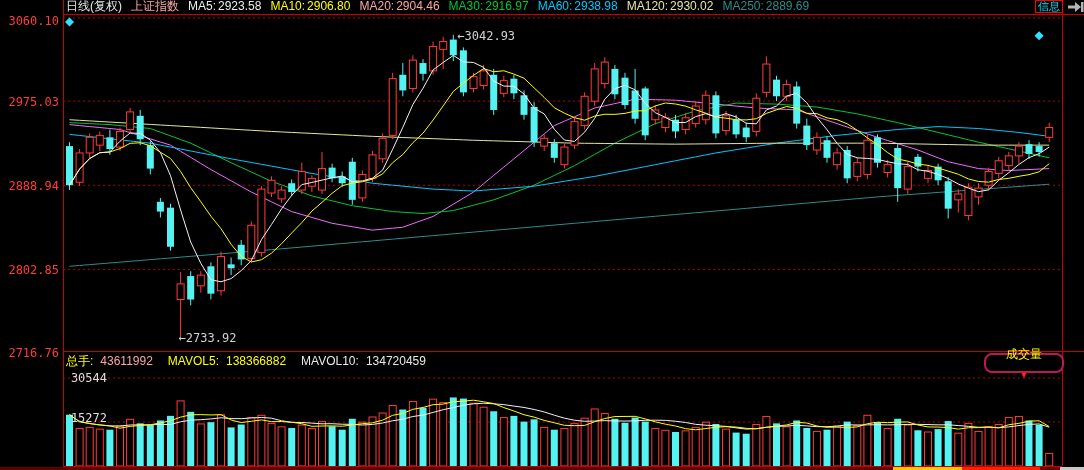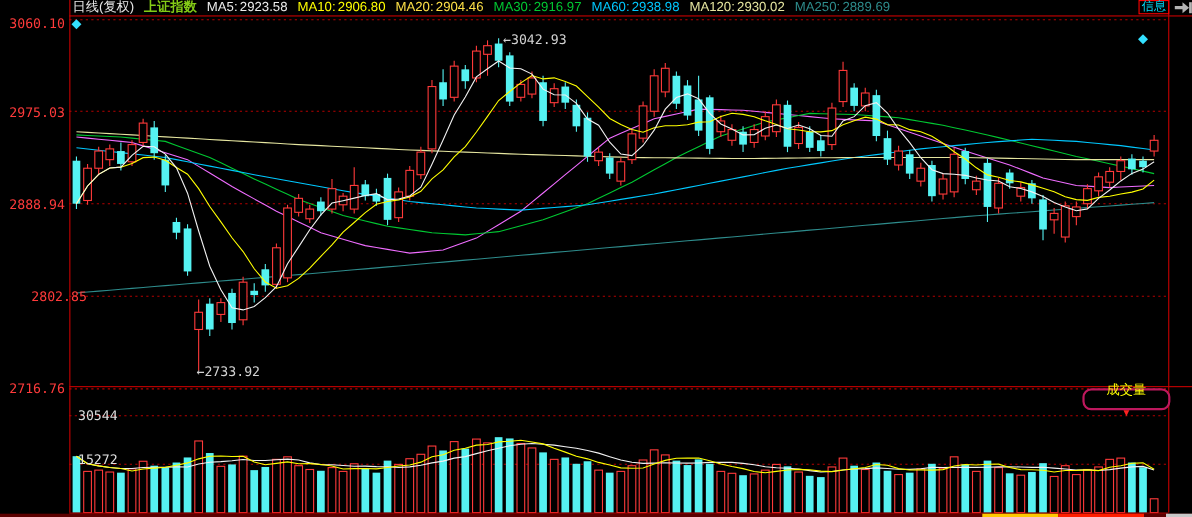--- a/index.html
+++ b/index.html
@@ -16,60 +16,60 @@
   .ylab.price{color:#ff3b3b;}
   .ylab.vol{color:#dedede;padding-left:48px;}
   .redline{position:absolute;background:#c80000;z-index:7;}
   svg{position:absolute;z-index:1;overflow:visible;}
   #price-svg{left:63px;top:14px;}
   #vol-svg{left:63px;top:372px;}
   .grid{stroke:#b40000;stroke-dasharray:2 3;stroke-width:1;}
   .ann{fill:#d2d2d2;font-size:12px;font-family:"DejaVu Sans Mono","Liberation Mono",monospace;}
   .volhdr{position:absolute;left:0;top:352px;width:1084px;height:19px;background:#000;z-index:4;
           font-size:12px;line-height:18px;white-space:nowrap;padding-left:66px;box-sizing:border-box;display:flex;gap:7px;}
-  .c-yellow{color:#ffff00;} .c-red{color:#84cc16;font-weight:bold;} .c-white{color:#e8e8e8;}
+  .c-yellow{color:#ffff00;} .c-red{color:#fca5a5;} .c-white{color:#e8e8e8;}
   .vol-select{position:absolute;left:984px;top:353px;width:76px;height:16px;z-index:9;
               border:2px solid #be185d;border-radius:8px;background:#000;display:flex;
               align-items:center;justify-content:center;gap:8px;color:#ffff00;font-size:12px;cursor:pointer;flex-direction:column;}
   .vol-select .tri{color:#ff2222;font-size:9px;line-height:9px;}
   .scrollbar{position:absolute;left:0;top:467px;width:1084px;height:3px;background:#5c0000;z-index:9;}
   .scrollbar .seg{position:absolute;top:0;height:3px;}
 </style>
 </head>
 <body>
 
 <div class="screen">
 
   <div class="hdr">
     <span class="c-white">日线(复权)</span>
     <span class="c-red">上证指数</span>
     <span style="color: rgb(237, 237, 237);"><span class="lbl">MA5:</span><span>2923.58</span></span>
     <span style="color: rgb(255, 255, 0);"><span class="lbl">MA10:</span><span>2906.80</span></span>
-    <span style="color: #fde047;"><span class="lbl">MA20:</span><span>2904.46</span></span>
+    <span style="color: #fca5a5;"><span class="lbl">MA20:</span><span>2904.46</span></span>
     <span style="color: rgb(0, 200, 50);"><span class="lbl">MA30:</span><span>2916.97</span></span>
     <span style="color: rgb(0, 200, 255);"><span class="lbl">MA60:</span><span>2938.98</span></span>
     <span style="color: rgb(230, 230, 160);"><span class="lbl">MA120:</span><span>2930.02</span></span>
     <span style="color: rgb(46, 140, 140);"><span class="lbl">MA250:</span><span>2889.69</span></span>
   </div>
 
   <div class="hdr-right">
     <span class="info-btn">信息</span>
     <span class="next-icon">
       <svg width="17" height="12" viewBox="0 0 17 12">
         <line x1="1" y1="6" x2="9" y2="6" stroke="#b4b4b4" stroke-width="3"></line>
         <polygon points="8,1 14,6 8,11" fill="#b4b4b4"></polygon>
         <rect x="14" y="1" width="2.5" height="10" fill="#b4b4b4"></rect>
       </svg>
     </span>
   </div>
 
   <div class="ylab price" style="top:14px;">3060.10</div>
   <div class="ylab price" style="top:95px;">2975.03</div>
   <div class="ylab price" style="top:179px;">2888.94</div>
-  <div class="ylab price" style="top:263px;padding-left:20px;">2802.85</div>
+  <div class="ylab price" style="top:263px;">2802.85</div>
   <div class="ylab price" style="top:346px;">2716.76</div>
 
   <div class="ylab vol" style="top:371px;">30544</div>
   <div class="ylab vol" style="top:411px;">15272</div>
 
   <div class="redline" style="left:63px;top:0;width:1px;height:466px;"></div>
   <div class="redline" style="left:1062px;top:0;width:1px;height:466px;"></div>
   <div class="redline" style="left:63px;top:14px;width:1021px;height:1px;"></div>
   <div class="redline" style="left:63px;top:351px;width:1021px;height:1px;"></div>
   <div class="redline" style="left:63px;top:466px;width:999px;height:1px;"></div>
@@ -282,20 +282,28 @@
       <line x1="986.1999999999999" x2="986.1999999999999" y1="108.65442418593814" y2="128.19773402458208" stroke="#ff3a3a" stroke-width="1"></line>
       <rect x="982.6999999999999" y="113.54025164559911" width="7" height="9.77165491932196" fill="#000" stroke="#ff3a3a" stroke-width="1"></rect>
       <polyline points="6.5,171.1930156695987 16.6,155.06978505271746 26.7,144.4838255567852 36.8,138.70226306285318 46.9,137.96938894390402 57,134.54930972214134 67.1,129.3144945867905 77.2,128.8084624570397 87.3,131.67210021811889 97.39999999999999,138.2625385914839 107.5,144.41868119065646 117.6,157.51269878254794 127.69999999999999,173.73364594862232 137.79999999999998,187.70711248325293 147.9,202.16916176384916 158,214.67688006058145 168.1,230.3115279314966 178.2,242.33066348226276 188.29999999999998,247.99822333546925 198.4,245.75074270402547 208.5,239.10601735888636 218.6,229.72522863633736 228.7,218.9764082250832 238.79999999999998,208.618454010602 248.89999999999998,197.08790120580193 259,188.29341177841215 269.09999999999997,179.30348925263613 279.2,171.6815984155648 289.3,169.14096813654118 299.4,167.6752198986429 309.5,165.13458961961928 319.59999999999997,159.95561251237845 329.7,148.62049280596506 339.8,140.51001922292767 349.9,128.68631677054816 360,119.20781149880605 370.09999999999997,106.0160773577214 380.2,91.84717772470454 390.3,77.38512844410786 400.4,69.17693831187732 410.5,61.359614376419756 420.59999999999997,54.617172482087504 430.7,57.7441020562708 440.8,56.76693656433861 450.9,60.08929923690816 461,64.19339430302321 471.09999999999997,73.76961612395891 481.2,83.4435544940873 491.29999999999995,93.70379215937535 501.4,99.17591891419602 511.5,103.67088017708403 521.6,106.21151045610765 531.6999999999999,102.10741538999261 541.8,100.25080095532134 551.9,100.34851750451446 562,99.37135201258228 572.1,97.02615483194492 582.1999999999999,96.73300518436552 592.3,91.94489427389767 602.4,89.01339779810108 612.5,89.99056329003328 622.6,92.14032737228393 632.6999999999999,95.85355624162646 642.8,99.17591891419602 652.9,103.08458088192481 663,104.15946292305013 673.1,105.72292771014155 683.1999999999999,105.91836080852781 693.3,104.74576221820935 703.4,99.37135201258228 713.5,95.85355624162646 723.6,92.53119356905691 733.6999999999999,94.29009145453503 743.8,99.27363546338914 753.9,99.66450166016212 764,103.86631327547029 774.1,105.72292771014155 784.1999999999999,109.8270227762566 794.3,116.27631502300946 804.4,123.89820586008032 814.5,130.54293120521942 824.6,138.55568823906327 834.6999999999999,145.00498048581568 844.8,147.15474456806677 854.9,150.08624104386337 865,151.35655618337495 875.1,154.09261956078527 885.1999999999999,157.121832585775 895.3,160.2487621599583 905.4,164.93915652123258 915.5,167.4797868002562 925.6,168.16380264460898 935.6999999999999,165.42773926719866 945.8,164.35285722607333 955.9,162.30080969301582 966,160.6396283567308 976.0999999999999,157.8058484301278 986.1999999999999,149.6953748470904" fill="none" stroke="#ffff00" stroke-width="1"></polyline>
       <polyline points="6.5,171.1930156695987 16.6,155.06978505271746 26.7,144.4838255567852 36.8,138.70226306285318 46.9,137.96938894390402 57,127.22056853264986 67.1,119.01237840041934 77.2,119.4032445971923 87.3,126.04796994233142 97.39999999999999,138.55568823906327 107.5,161.616793848663 117.6,196.0130191646766 127.69999999999999,228.06404730005235 137.79999999999998,249.36625502417442 147.9,265.7826352886355 158,267.7369662724999 168.1,264.6100366983166 178.2,256.59727966447275 188.29999999999998,246.63019164676408 198.4,225.71885011941544 208.5,210.47506844527283 218.6,194.8404205743577 228.7,181.35553678569363 238.79999999999998,170.6067163744395 248.89999999999998,168.4569522921884 259,166.11175511155147 269.09999999999997,163.7665579309141 279.2,162.00766004543598 289.3,167.6752198986429 299.4,166.89348750509697 309.5,164.15742412768708 319.59999999999997,156.1446670938428 329.7,135.2333255664937 339.8,113.34481854721287 349.9,90.47914603599938 360,74.25819886992501 370.09999999999997,55.88748762159954 380.2,48.461029882914936 390.3,41.42543834100285 400.4,47.87473058775571 410.5,48.461029882914936 420.59999999999997,53.346857342575916 430.7,67.02717422962667 440.8,72.10843478767391 450.9,72.30386788606062 461,79.92575872313148 471.09999999999997,94.19237490534145 481.2,99.85993475854836 491.29999999999995,115.29914953107726 501.4,126.04796994233142 511.5,127.41600163103612 521.6,118.23064600687385 531.6999999999999,104.35489602143639 541.8,85.20245237956543 551.9,74.64906506669753 562,71.32670239412842 572.1,75.82166365701643 582.1999999999999,89.11111434729422 592.3,98.68733616822992 602.4,103.37773052950419 612.5,108.65442418593814 622.6,108.4589910875519 632.6999999999999,102.59599813595871 642.8,99.66450166016212 652.9,102.79143123434496 663,99.66450166016212 673.1,102.98686433273122 683.1999999999999,109.24072348109738 693.3,109.8270227762566 703.4,95.95127279081959 713.5,92.04261082309081 723.6,82.07552280538258 733.6999999999999,79.33945942797226 743.8,88.72024815052126 753.9,103.37773052950419 764,115.69001572784977 774.1,129.37033261490052 784.1999999999999,140.3145861245414 794.3,143.8323818954972 804.4,144.41868119065646 814.5,145.39584668258865 824.6,147.741043863226 834.6999999999999,149.6953748470904 844.8,150.47710724063634 854.9,155.75380089706982 865,157.3172656841617 875.1,160.44419525834454 885.1999999999999,164.5482903244596 895.3,170.02041707928026 905.4,174.1245121453953 915.5,177.64230791635111 925.6,175.88341003087345 935.6999999999999,166.30718820993772 945.8,158.68529737286642 955.9,150.47710724063634 966,143.63694879711096 976.0999999999999,139.72828682938217 986.1999999999999,133.08356148424303" fill="none" stroke="#f2f2f2" stroke-width="1"></polyline>
       <text x="394.3" y="25.777931496475883" class="ann">←3042.93</text>
       <text x="115.6" y="327.7318401584436" class="ann">←2733.92</text>
       <rect x="3.3" y="4.806378516921916" width="6.4" height="6.4" fill="#33e0ff" transform="rotate(45 6.5 8.006378516921917)"></rect>
       <rect x="972.8999999999999" y="18.486695403972664" width="6.4" height="6.4" fill="#33e0ff" transform="rotate(45 976.0999999999999 21.686695403972664)"></rect>
     </svg>
 
+  <div class="volhdr">
+    <span class="c-yellow">总手:</span>
+    <span class="c-red">43611992</span>
+    <span class="c-yellow" style="margin-left:8px;">MAVOL5:</span>
+    <span class="c-yellow">138366882</span>
+    <span class="c-white" style="margin-left:8px;">MAVOL10:</span>
+    <span class="c-white">134720459</span>
+  </div>
 
   <div class="vol-select">
     <span>成交量</span>
     <span class="tri">▼</span>
   </div>
 
   <svg id="vol-svg" width="999" height="94">
       <line x1="0" x2="999" y1="6" y2="6" class="grid"></line>
       <line x1="0" x2="999" y1="50" y2="50" class="grid"></line>
       <rect x="3" y="42.71660555264536" width="7" height="51.28339444735464" fill="#55f2f2"></rect>

